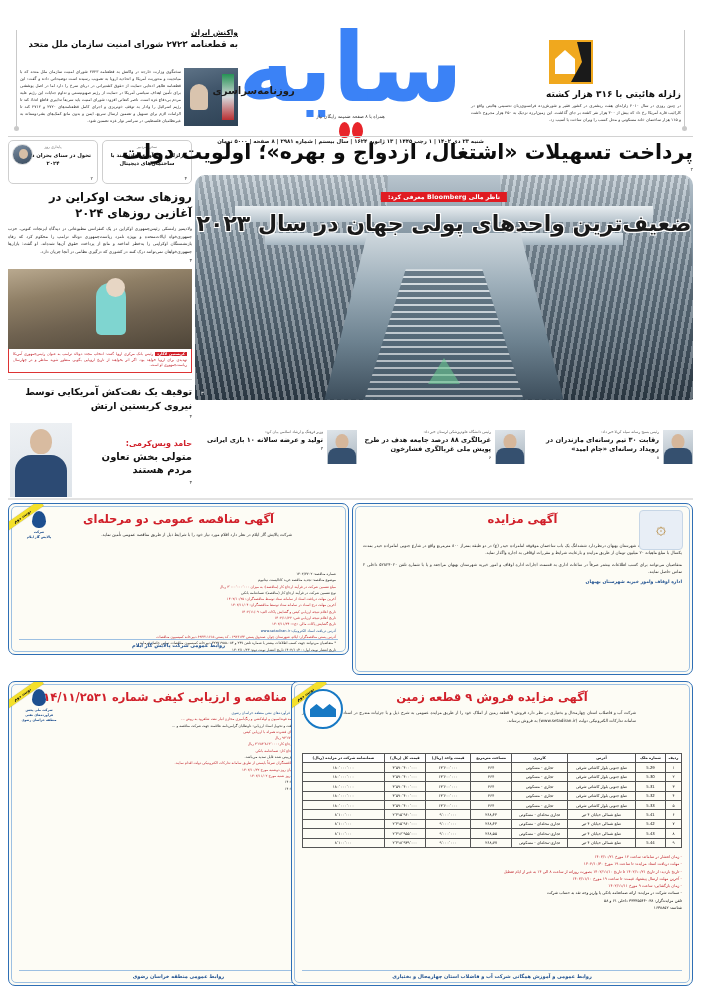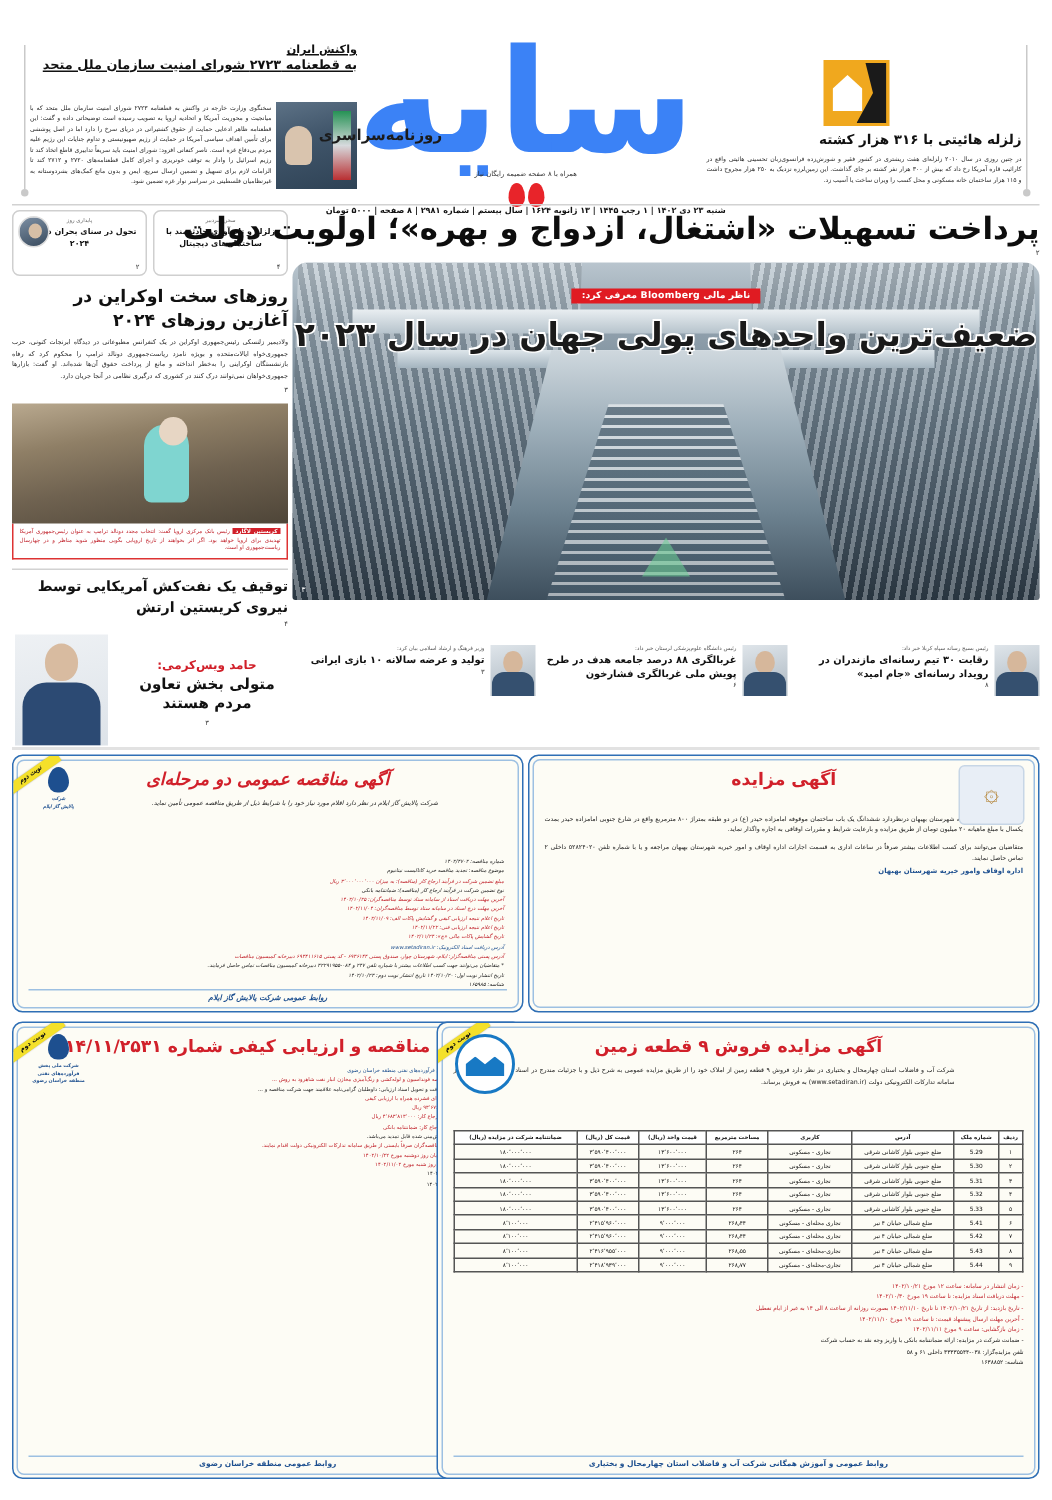--- a/index.html
+++ b/index.html
@@ -15,21 +15,21 @@
   
   .masthead { position: relative; height: 140px; width: 701px; }
 
   .mh-rule-left  { position:absolute; left:16px;  top:30px; width:1px; height:96px; background:#c9c9c9; }
   .mh-rule-right { position:absolute; right:16px; top:30px; width:1px; height:96px; background:#c9c9c9; }
   .mh-dot { position:absolute; width:5px; height:5px; border-radius:50%; background:#c9c9c9; }
 
   
   .mh-left { position:absolute; right:auto; left:20px; top:28px; width:218px; text-align:right; }
   .mh-left .kicker { font-size:7.5px; font-weight:bold; color:#111; margin-bottom:1.5px;text-decoration:underline; }
-  .mh-left .head { font-size:8.6px; font-weight:bold; color:#111; line-height:1.25; margin-bottom:19px;text-decoration:underline; }
+  .mh-left .head { font-size:8.6px; font-weight:bold; color:#111; line-height:1.25; margin-bottom:19px; }
   .mh-left .body { display:flex; gap:3px; align-items:flex-start; }
   .mh-left .thumb {
     width:54px; height:58px; flex:0 0 54px;
     background: linear-gradient(165deg,#5d7286 0%, #41566b 40%, #2e4255 100%);
     position:relative; overflow:hidden;
   }
   .mh-left .thumb::before {
     content:""; position:absolute; left:6px; top:16px; width:18px; height:26px;
     border-radius:9px 9px 4px 4px; background:#d9c4ae;
   }
@@ -138,21 +138,21 @@
     font-size:3.7px; line-height:1.6; color:#c0212a; text-align:justify;
     margin-bottom:6px;
   }
   .side-cap .tag { background:#d1202a; color:#fff; padding:0 2px; font-weight:bold; }
 
   .side-brief { border-top:1px solid #d2d2d2; padding-top:5px; }
   .side-brief h3 { font-size:9.5px; font-weight:bold; color:#111; line-height:1.4; text-align:right; }
   .side-brief .pg { font-size:4.6px; color:#333; margin-top:2px; }
 
   .side-person { position:relative; margin-top:4px; height:74px; }
-  .side-person .ptxt { position:absolute; right:0; top:16px; width:108px; text-align:center; }
+  .side-person .ptxt { position:absolute; right:0; top:16px; width:108px; text-align:right; }
   .side-person .pname { font-size:8px; font-weight:bold; color:#d1202a; margin-bottom:2px; }
   .side-person .pquote { font-size:10px; font-weight:bold; color:#111; line-height:1.35; }
   .side-person .ppage { font-size:4.6px; color:#333; margin-top:3px; }
   .side-person .pimg {
     position:absolute; left:2px; bottom:0; width:62px; height:74px;
     background: linear-gradient(170deg,#eef1f4 0%,#dde3e9 100%);
     overflow:hidden;
   }
   .side-person .pimg::before {
     content:""; position:absolute; left:50%; transform:translateX(-50%); top:6px;
@@ -289,21 +289,21 @@
   .ad-logo-awqaf {
     position:absolute; right:6px; top:3px; width:44px; height:40px;
     border-radius:4px; background:#e8eef6; border:1px solid #c7d6e6;
   }
   .ad-logo-awqaf::after {
     content:"۞"; position:absolute; left:0; right:0; top:7px; text-align:center;
     font-size:17px; color:#b07d2a;
   }
 
   
-  #ad-tender-two-stage { left:8px; top:0; width:341px; height:172px;font-style:italic; }
+  #ad-tender-two-stage { left:8px; top:0; width:341px; height:152px; }
   
   #ad-auction-awqaf   { right:8px; top:0; width:341px; height:172px; }
   
   #ad-tender-quality  { left:8px; top:178px; width:341px; height:305px; }
   
   #ad-land-auction    { right:8px; top:178px; width:402px; height:305px; }
 
   
   .minitext { font-size:3.5px; line-height:1.8; color:#222; text-align:justify; }
   .minitext .rd { color:#c0212a; }

